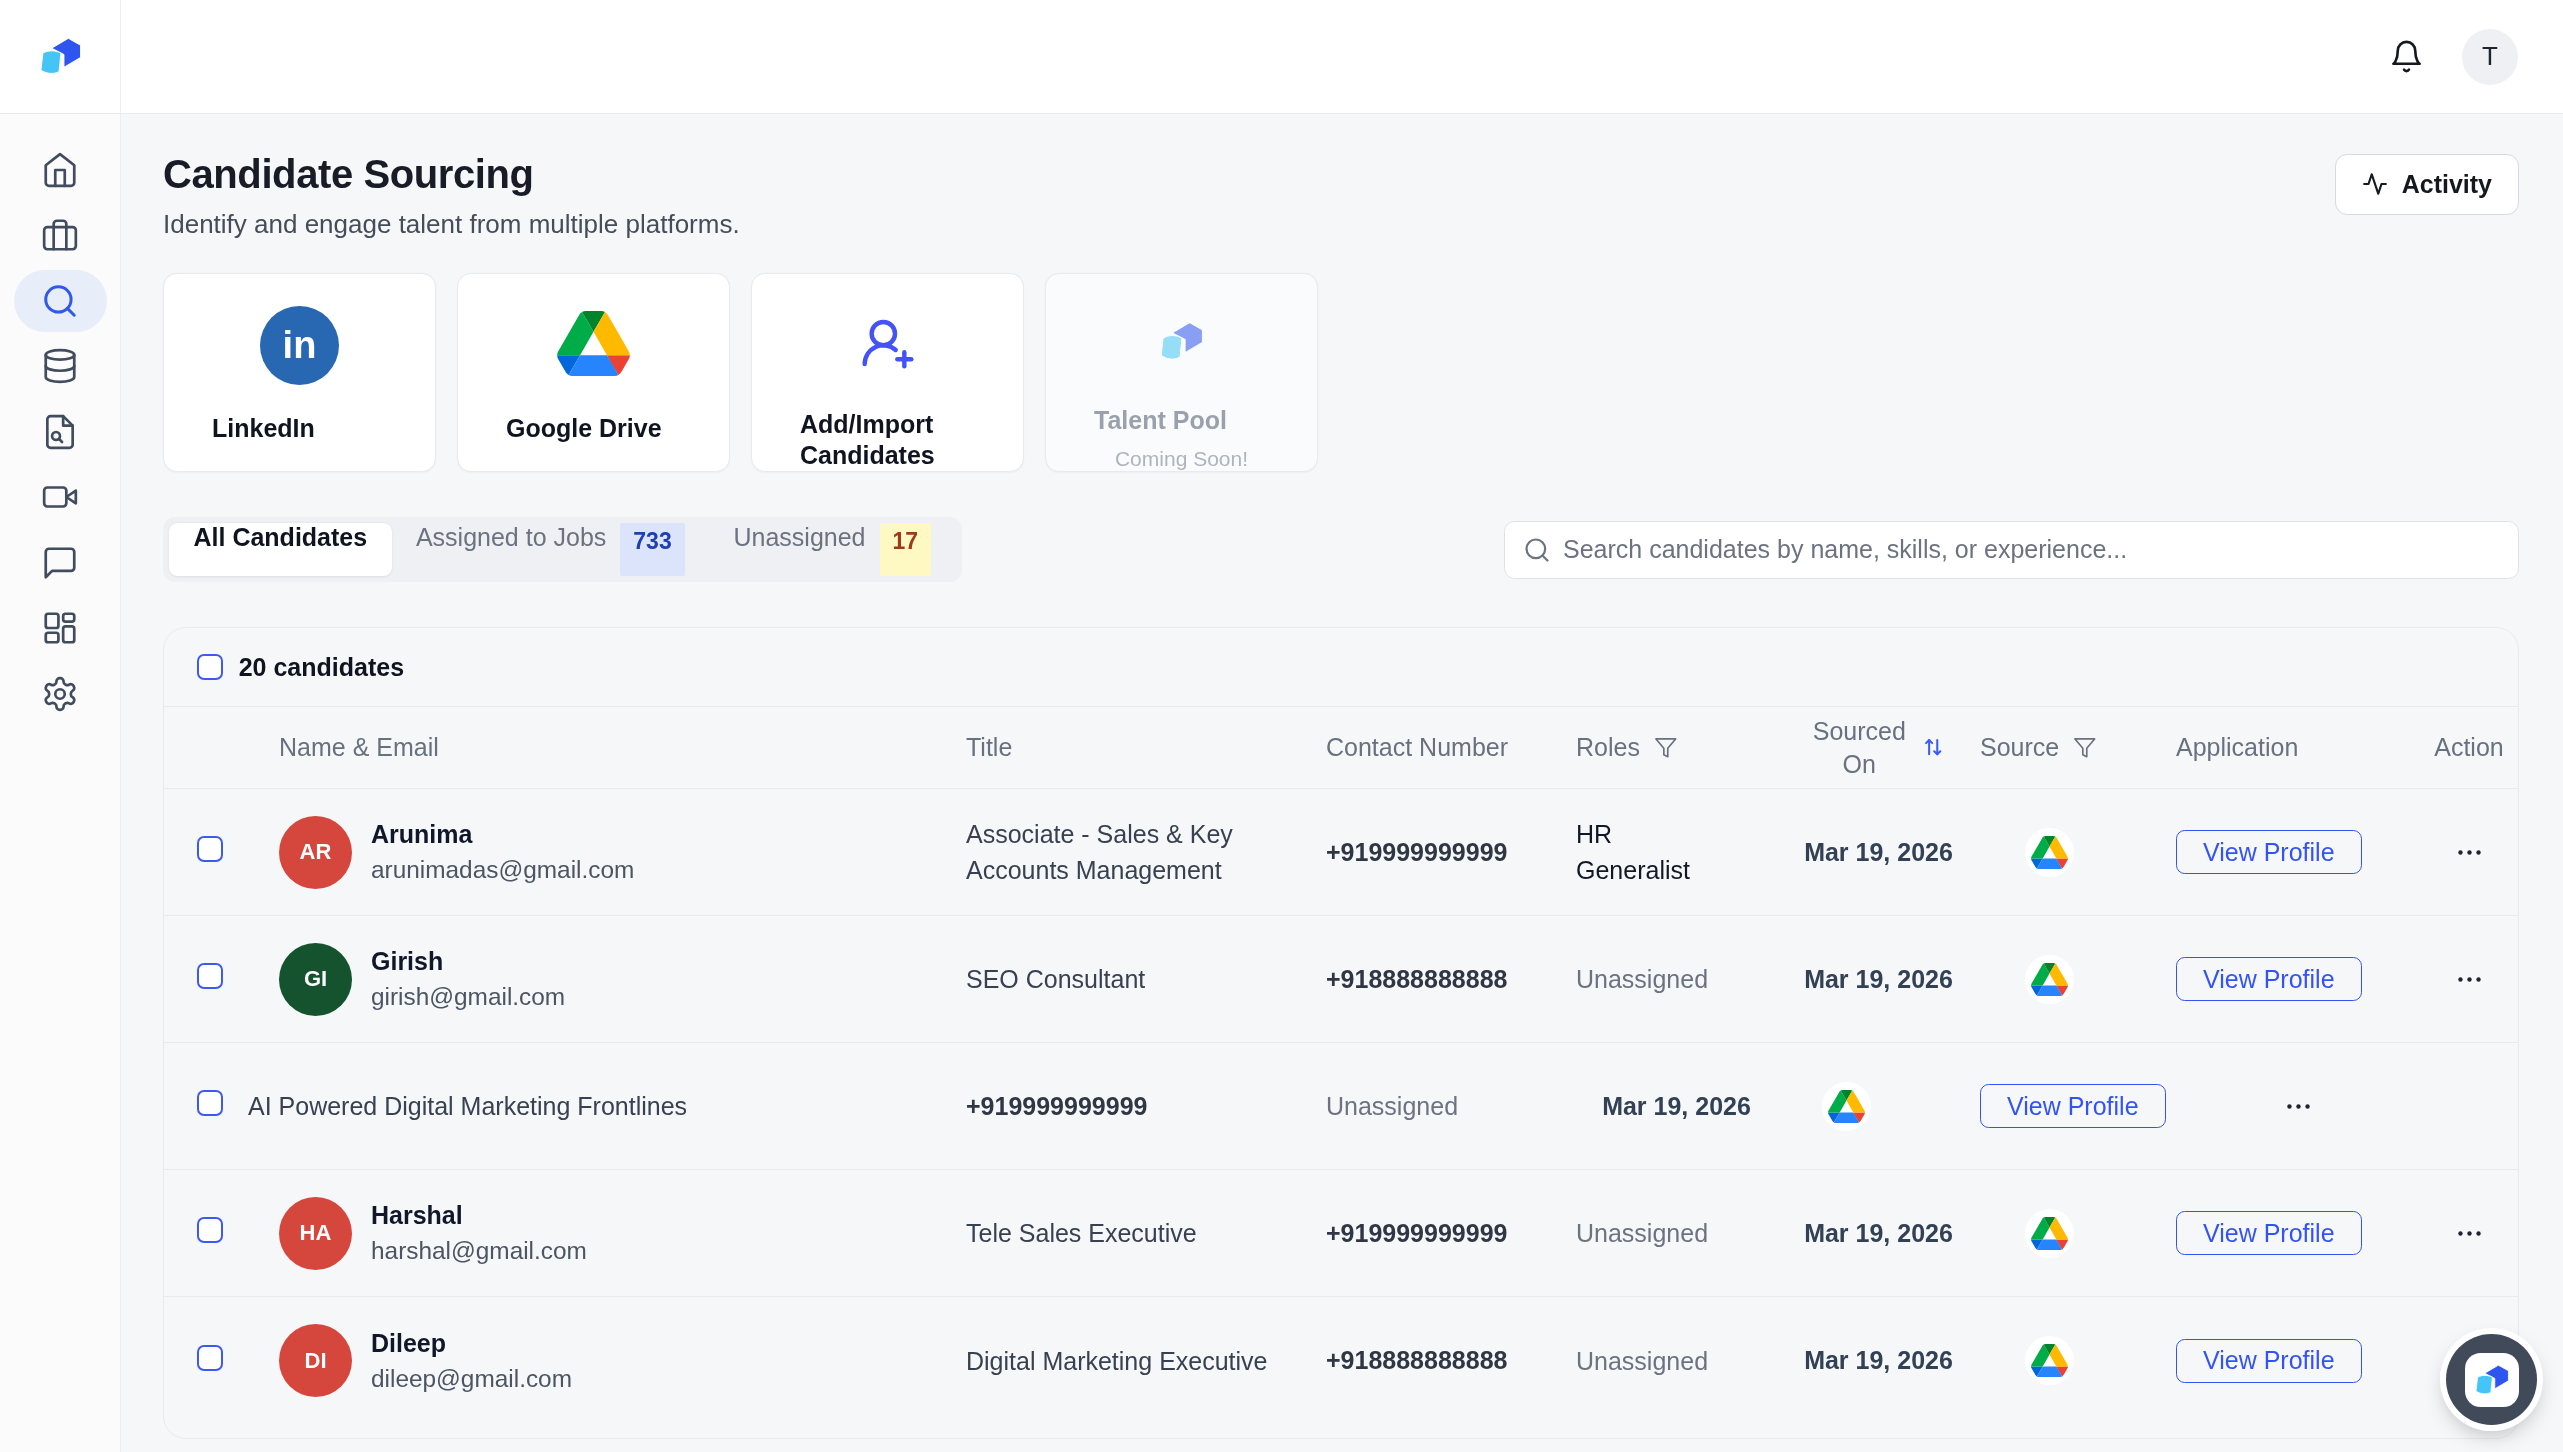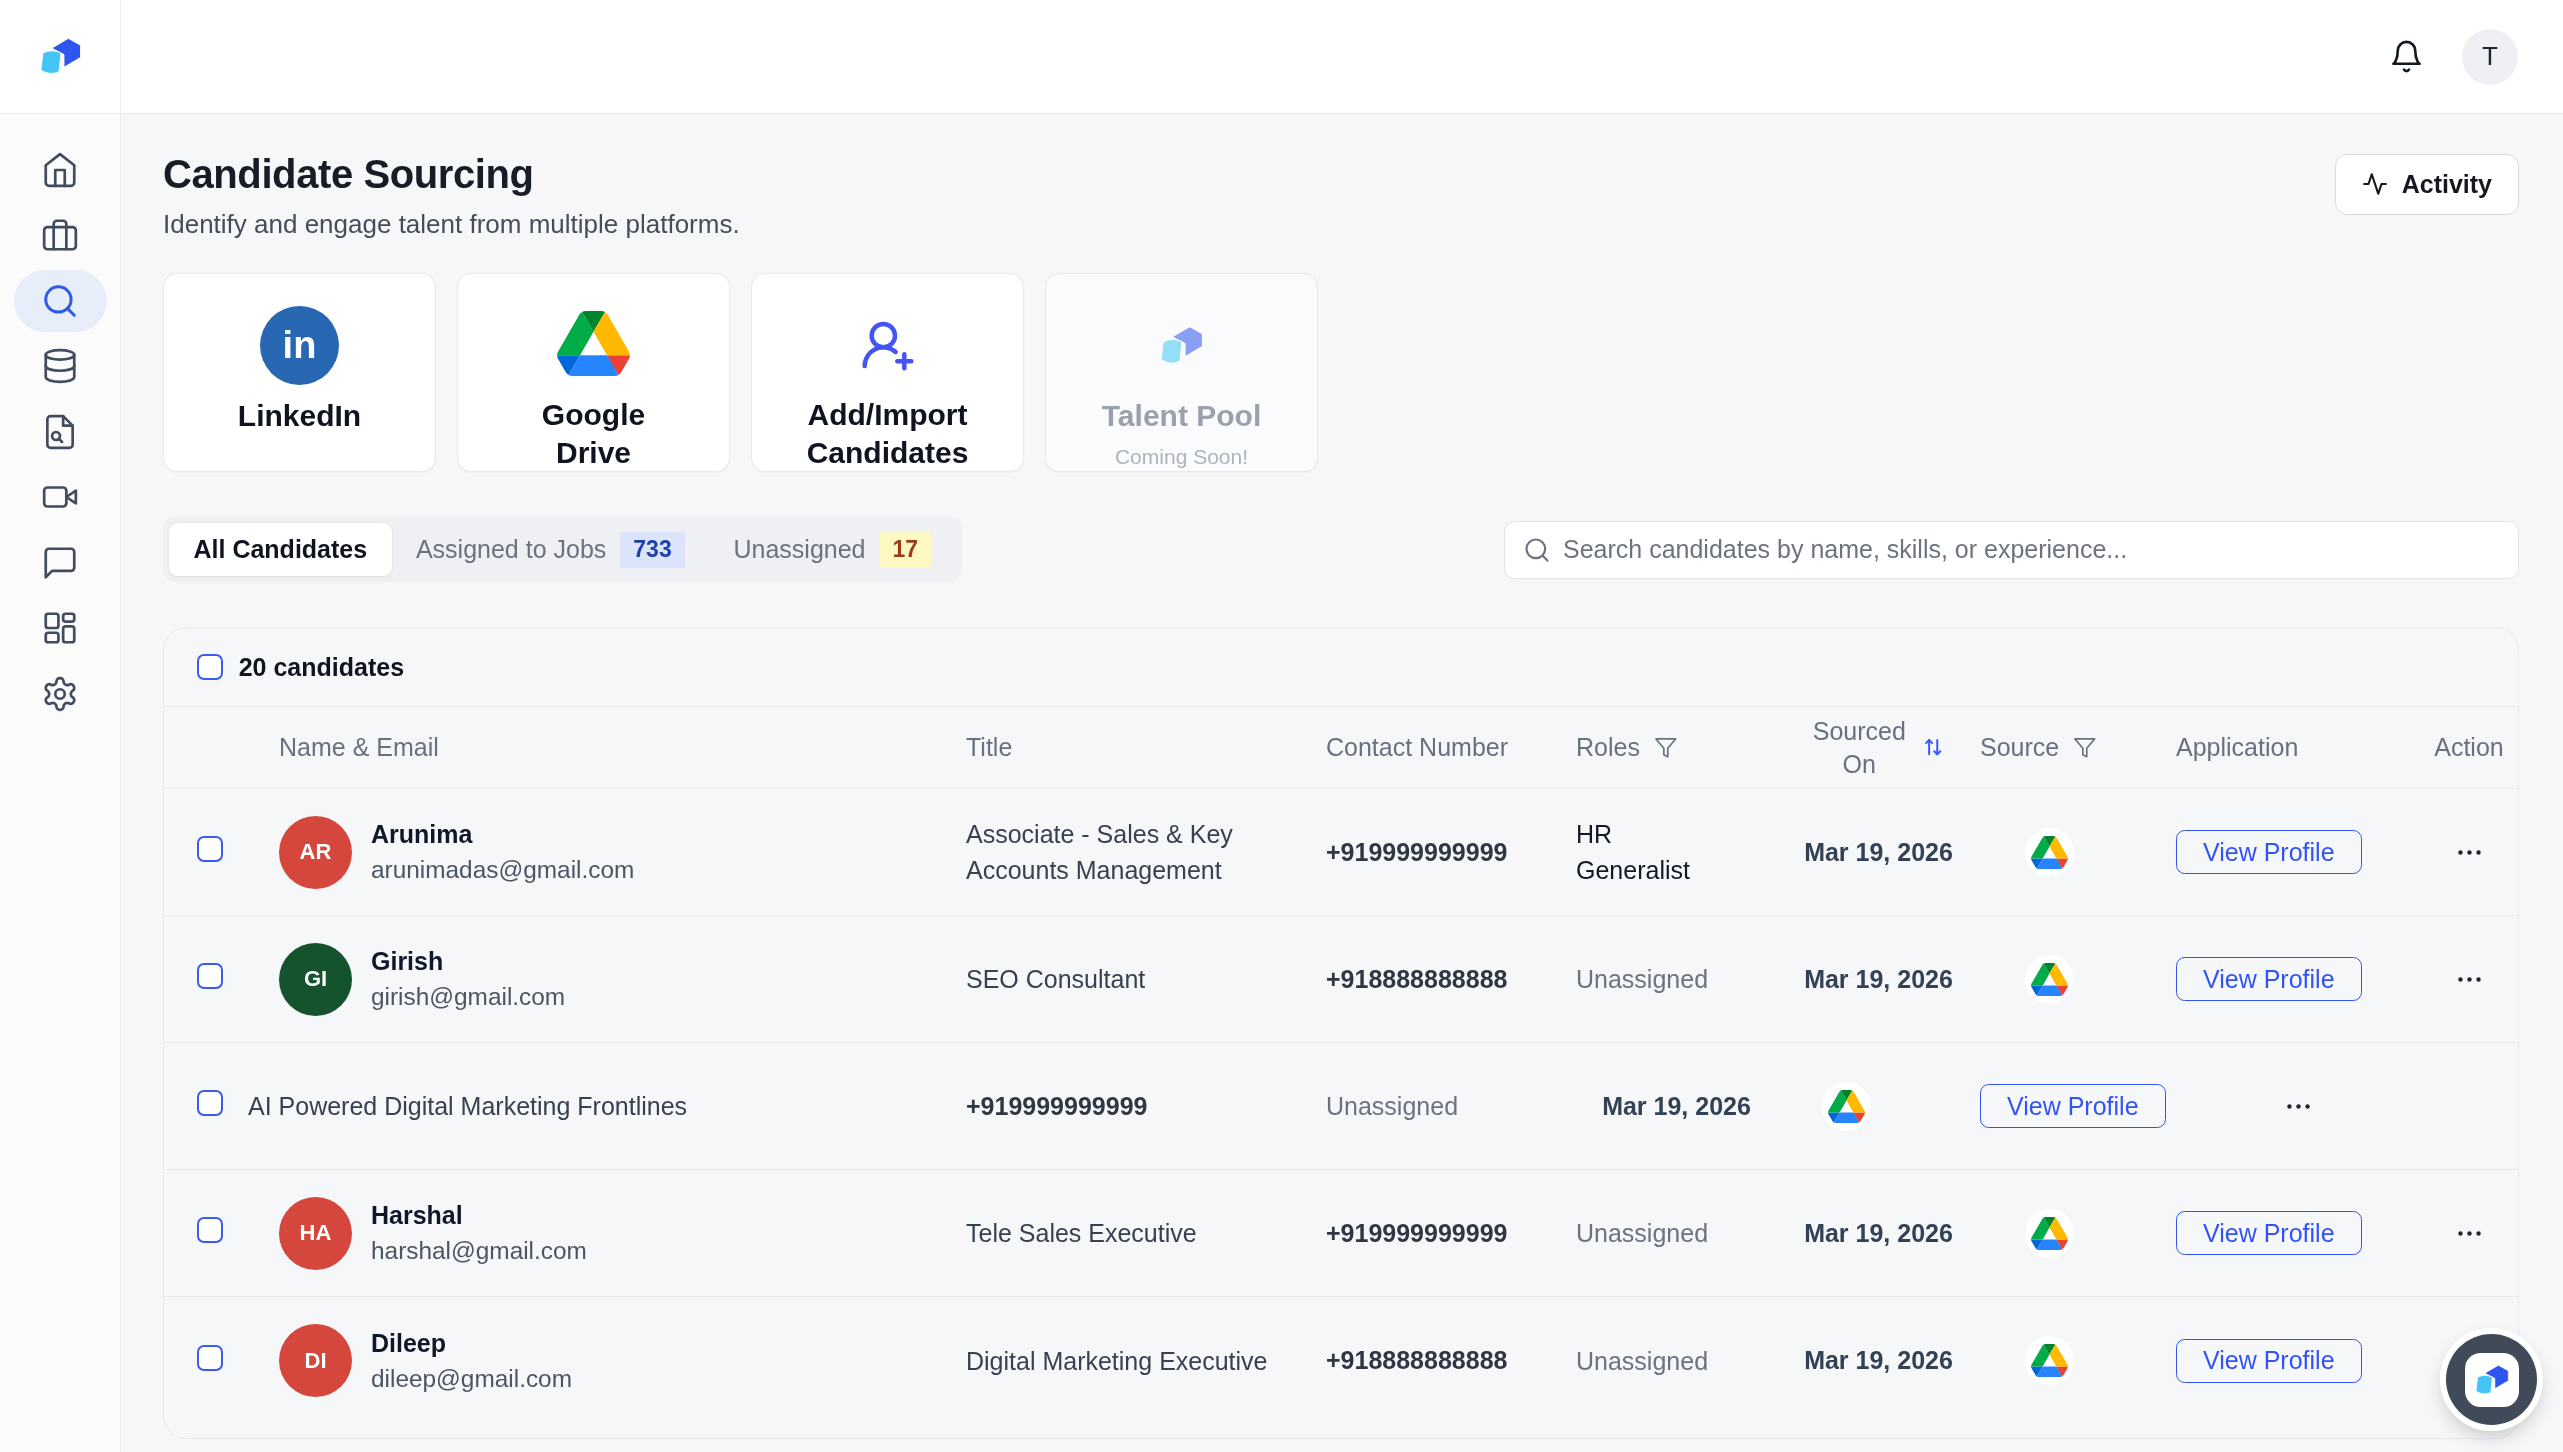--- a/index.html
+++ b/index.html
@@ -35,31 +35,31 @@
                   border:0.9px solid #d5d9e0; border-radius:12.2px; padding:0 26px; height:61px;
                   font-size:25px; font-weight:700; color:#14181f; cursor:pointer;
                   font-family:"Liberation Sans",sans-serif; }
 
   
   .cards { margin-top:33px; display:flex; gap:21px; }
   .card { width:273px; height:199px; background:#fff; border:0.9px solid #e8eaed; border-radius:14px;
           display:flex; flex-direction:column; align-items:center; padding-top:31px; cursor:pointer;
           box-shadow:0 0.9px 1.7px rgba(16,24,40,.04); }
   .card-icon { height:80px; display:flex; align-items:center; justify-content:center; }
-  .card-label { margin-top:12px; font-size:30px; font-weight:700; color:#0f1420; text-align:center; line-height:1.25; width:175px; }
+  .card-label { margin-top:28px; font-size:25px; font-weight:700; color:#0f1420; text-align:left; line-height:1.25; width:175px; }
   .card.disabled { background:#fafbfc; cursor:default; }
   .card.disabled .card-label { color:#9aa1ac; }
   .card-sub { margin-top:10.5px; font-size:21px; color:#aeb4bd; }
   .li-circle { width:79px; height:79px; border-radius:50%; background:#2867b2; color:#fff;
                display:flex; align-items:center; justify-content:center; font-size:38px; font-weight:700; }
 
   
   .toolbar { margin-top:45px; display:flex; justify-content:space-between; align-items:center; }
   .tabs { display:inline-flex; align-items:center; background:#eff0f3; border-radius:12.2px; padding:6.1px; height:65px; }
-  .tab { display:flex; align-items:center; gap:14px; height:53px; padding:0 24.4px; border:none; background:transparent;
+  .tab { display:flex; gap:14px; height:53px; padding:0 24.4px; border:none; background:transparent;
          border-radius:8.7px; font-size:25px; color:#6b7280; cursor:pointer; font-family:"Liberation Sans",sans-serif; }
   .tab.active { background:#fff; color:#0f1420; font-weight:700; box-shadow:0 0.9px 2.6px rgba(0,0,0,.08); }
   .badge { border-radius:2px; padding:4.4px 13px; font-size:23px; font-weight:700; }
   .badge.blue { background:#dce4fb; color:#1e3faf; }
   .badge.orange { background:#fef9c3; color:#9c3b1a; }
   .search { position:relative; width:1015px; }
   .search input { width:100%; height:58px; background:#fff; border:0.9px solid #dfe2e7; border-radius:10.5px;
                   padding:0 21px 0 58px; font-size:25px; color:#303846; font-family:"Liberation Sans",sans-serif; }
   .search input::placeholder { color:#6b7280; }
   .search svg { position:absolute; left:19px; top:15.7px; }

